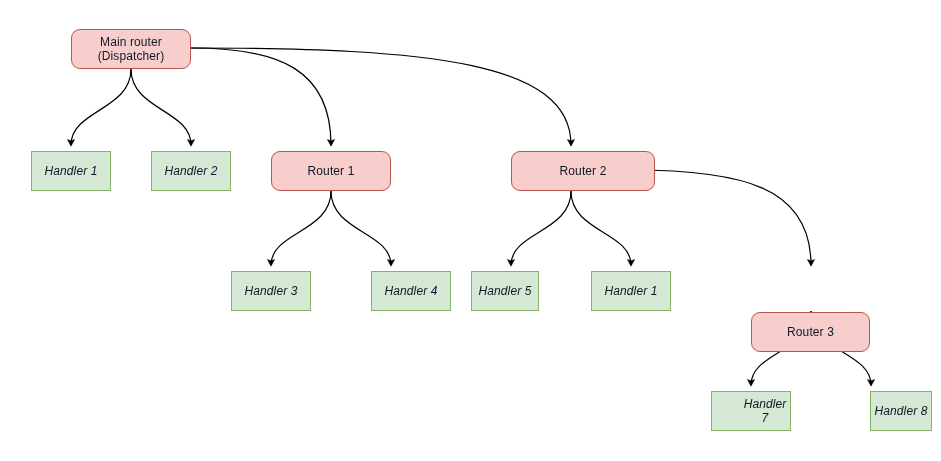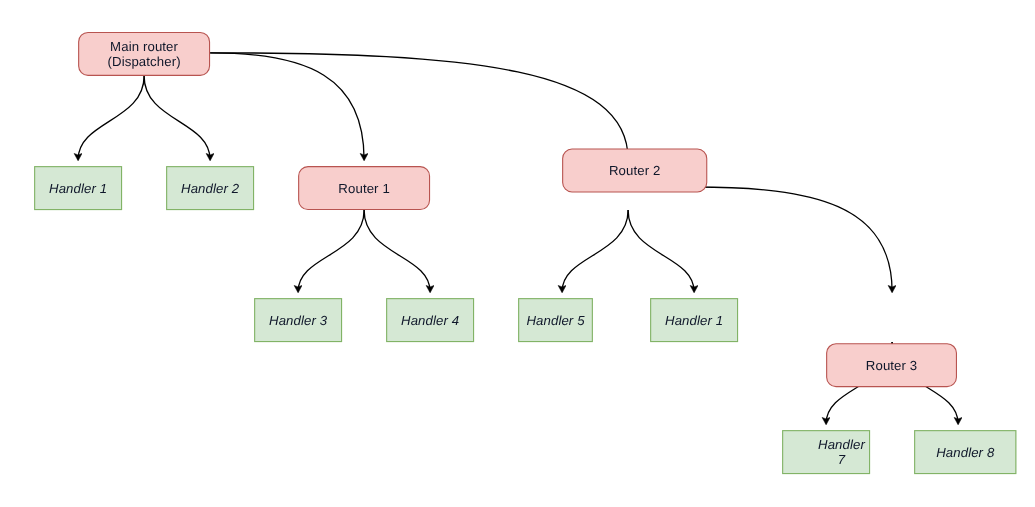--- a/index.html
+++ b/index.html
@@ -89,39 +89,39 @@
       </div>
       <div class="node node-handler" style="left: 31px; top: 151px; width: 80px; height: 40px;">
         <span class="node-label">Handler 1</span>
       </div>
       <div class="node node-handler" style="left: 151px; top: 151px; width: 80px; height: 40px;">
         <span class="node-label">Handler 2</span>
       </div>
       <div class="node node-router" style="left: 271px; top: 151px; width: 120px; height: 40px;">
         <span class="node-label">Router 1</span>
       </div>
-      <div class="node node-router" style="left: 511px; top: 135px; width: 132px; height: 40px;">
+      <div class="node node-router" style="left: 511px; top: 151px; width: 144px; height: 40px;">
         <span class="node-label">Router 2</span>
       </div>
       <div class="node node-handler" style="left: 231px; top: 271px; width: 80px; height: 40px;">
         <span class="node-label">Handler 3</span>
       </div>
-      <div class="node node-handler" style="left: 351px; top: 271px; width: 80px; height: 40px;">
+      <div class="node node-handler" style="left: 371px; top: 271px; width: 80px; height: 40px;">
         <span class="node-label">Handler 4</span>
       </div>
       <div class="node node-handler" style="left: 471px; top: 271px; width: 68px; height: 40px;">
         <span class="node-label">Handler 5</span>
       </div>
       <div class="node node-handler" style="left: 591px; top: 271px; width: 80px; height: 40px;">
         <span class="node-label">Handler 1</span>
       </div>
       <div class="node node-router" style="left: 751px; top: 271px; width: 119px; height: 40px; margin-top: 41px;">
         <span class="node-label">Router 3</span>
       </div>
       <div class="node node-handler" style="left: 711px; top: 391px; width: 80px; height: 40px; padding-left: 28px;">
         <span class="node-label">Handler 7</span>
       </div>
-      <div class="node node-handler" style="left: 831px; top: 391px; width: 93px; height: 40px;">
+      <div class="node node-handler" style="left: 870px; top: 391px; width: 62px; height: 40px;">
         <span class="node-label">Handler 8</span>
       </div>
     </div>
 
 </div>
 
 </body></html>

